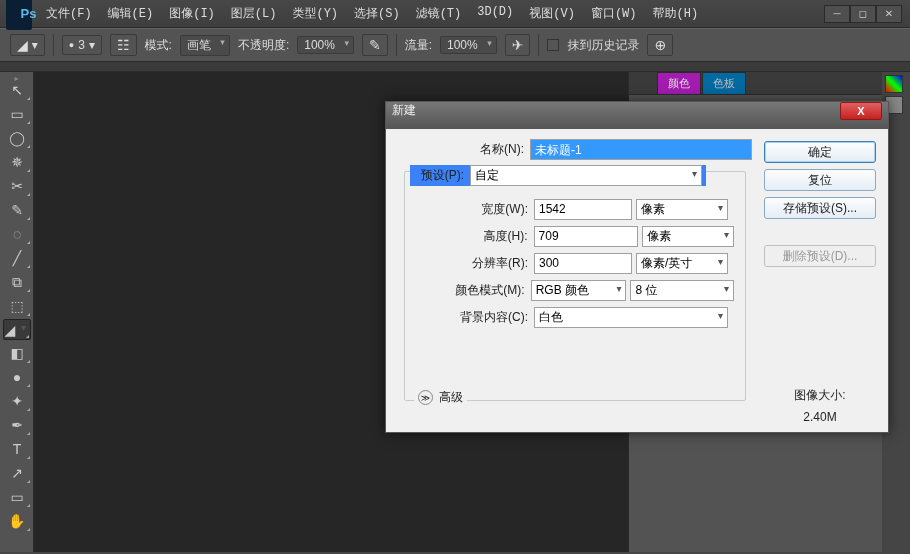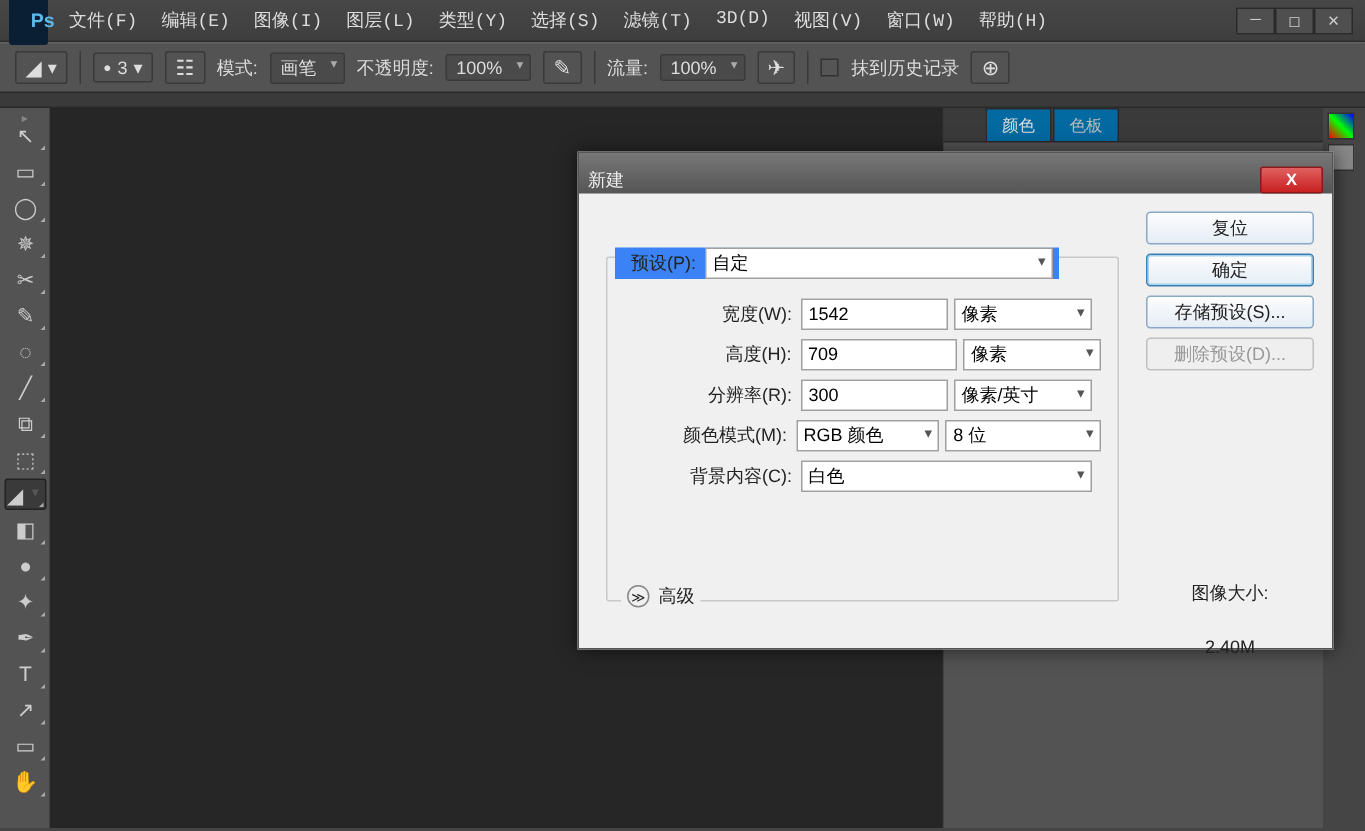--- a/index.html
+++ b/index.html
@@ -18,41 +18,41 @@
 .tabstrip{height:10px;background:#3a3a3a;border-bottom:1px solid #2a2a2a;}
 .workspace{display:flex;height:480px;}
 .toolbox{width:34px;background:#535353;border-right:1px solid #2a2a2a;display:flex;flex-direction:column;padding-top:2px;}
 .tool{width:28px;height:22px;margin:1px 3px;display:flex;align-items:center;justify-content:center;color:#ccc;position:relative;border-radius:2px;}
 .tool.sel{background:#3a3a3a;border:1px solid #222;}
 .tool .tri{position:absolute;right:1px;bottom:1px;width:0;height:0;border-left:3px solid transparent;border-bottom:3px solid #aaa;}
 .canvas{flex:1;background:#262626;position:relative;}
 .rpanel{width:254px;background:#454545;border-left:1px solid #2a2a2a;display:flex;flex-direction:column;}
 .rpanel-top{height:22px;background:#3a3a3a;display:flex;align-items:flex-end;padding-left:28px;}
 .rtab{padding:3px 10px;color:#bbb;background:#0369a1;border:1px solid #2a2a2a;border-bottom:none;margin-right:1px;font-size:11px;}
-.rtab.act{background:#0369a1;color:#ddd;}
+.rtab.act{background:#a21caf;color:#ddd;}
 .rpanel-body{flex:1;background:#535353;border-top:1px solid #2a2a2a;}
 .rdock{width:28px;background:#454545;}
 
 .dialog{position:absolute;left:385px;top:101px;width:504px;height:332px;background:#f0f0f0;border:1px solid #555;box-shadow:0 0 12px rgba(0,0,0,.6);}
-.dlg-title{height:27px;background:linear-gradient(#777,#555);display:flex;align-items:flex-end;padding:0 6px;color:#eee;}
+.dlg-title{height:27px;background:linear-gradient(#777,#555);display:flex;align-items:flex-start;padding:0 6px;color:#eee;}
 .dlg-close{margin-left:auto;width:42px;height:18px;background:linear-gradient(#e06060,#c82020);border:1px solid #8a1a1a;border-radius:2px;color:#fff;display:flex;align-items:center;justify-content:center;font-size:11px;font-weight:bold;}
 .dlg-body{padding:10px 12px;position:relative;height:303px;}
 .row{display:flex;align-items:center;margin-bottom:6px;}
 .lbl{width:120px;text-align:right;padding-right:6px;color:#222;}
 .lbl.dis{color:#999;}
 .txt{border:1px solid #a0a0a0;background:#fff;padding:2px 4px;height:21px;}
 .txt.hl{background:#3399ff;color:#fff;}
 .sel{border:1px solid #a0a0a0;background:#fff;height:21px;padding:1px 18px 1px 4px;position:relative;}
 .sel::after{content:"▾";position:absolute;right:4px;top:2px;color:#555;font-size:10px;}
 .sel.dis{background:#ededed;color:#aaa;}
 .fieldset{position:absolute;left:18px;top:42px;width:342px;height:230px;border:1px solid #c9c9c9;border-radius:2px;}
 .rbuttons{position:absolute;right:12px;top:12px;width:112px;display:flex;flex-direction:column;gap:6px;}
 .dbtn{height:22px;border:1px solid #8aa9c7;background:linear-gradient(#fdfdfd,#e4edf6);border-radius:3px;display:flex;align-items:center;justify-content:center;color:#222;}
 .dbtn.def{border:1px solid #3c7fb1;box-shadow:0 0 0 1px #a7d1f0 inset;}
-.dbtn.dis{color:#999;border-color:#c0c0c0;background:#efefef;}
+.dbtn.dis{color:#999;border-color:#c0c0c0;background:#efefef;margin-top:20px;}
 .adv{display:flex;align-items:center;gap:6px;color:#222;}
 .adv-ico{width:15px;height:15px;border:1px solid #888;border-radius:8px;display:flex;align-items:center;justify-content:center;font-size:9px;}
 .filesize{position:absolute;right:20px;top:258px;text-align:center;color:#222;width:96px;}
 .icon{font-size:14px;}
 .col-ramp{width:18px;height:18px;background:linear-gradient(45deg,#f00,#0f0,#00f);border:1px solid #333;margin:3px;}
 .col-swatch{width:18px;height:18px;background:#888;border:1px solid #333;margin:3px;}
 </style>
 </head>
 <body>
 
@@ -201,20 +201,24 @@
     <div class="col-swatch"></div>
   </div>
 </div>
 
 <div class="dialog">
   <div class="dlg-title">
     <span>新建</span>
     <div class="dlg-close">X</div>
   </div>
   <div class="dlg-body">
+    <div class="row" style="margin-left:0">
+      <div class="lbl" style="width:132px">名称(N):</div>
+      <div class="txt hl" style="width:222px">未标题-1</div>
+    </div>
 
     <div class="fieldset"></div>
 
     <div style="position:absolute;left:24px;top:36px;background:#3b82f6;padding:0 4px;display:flex;align-items:center;">
       <span class="lbl" style="width:56px">预设(P):</span>
       <div class="sel" style="width:232px">自定</div>
     </div>
 
     <div style="position:absolute;left:28px;top:70px;width:320px">
       <div class="row">
@@ -242,24 +246,24 @@
           <div class="sel" style="width:194px">白色</div>
         </div>
     </div>
 
     <div style="position:absolute;left:28px;top:260px;background:#f0f0f0;padding:0 4px" class="adv">
       <span class="adv-ico">≫</span>
       <span>高级</span>
     </div>
 
     <div class="rbuttons">
+      <div class="dbtn def">确定</div>
       <div class="dbtn">复位</div>
-      <div class="dbtn def">确定</div>
       <div class="dbtn">存储预设(S)...</div>
       <div class="dbtn dis">删除预设(D)...</div>
     </div>
 
     <div class="filesize">
       <div>图像大小:</div>
-      <div style="margin-top:20px">2.40M</div>
+      <div style="margin-top:6px">2.40M</div>
     </div>
   </div>
 </div>
 
 </body></html>

